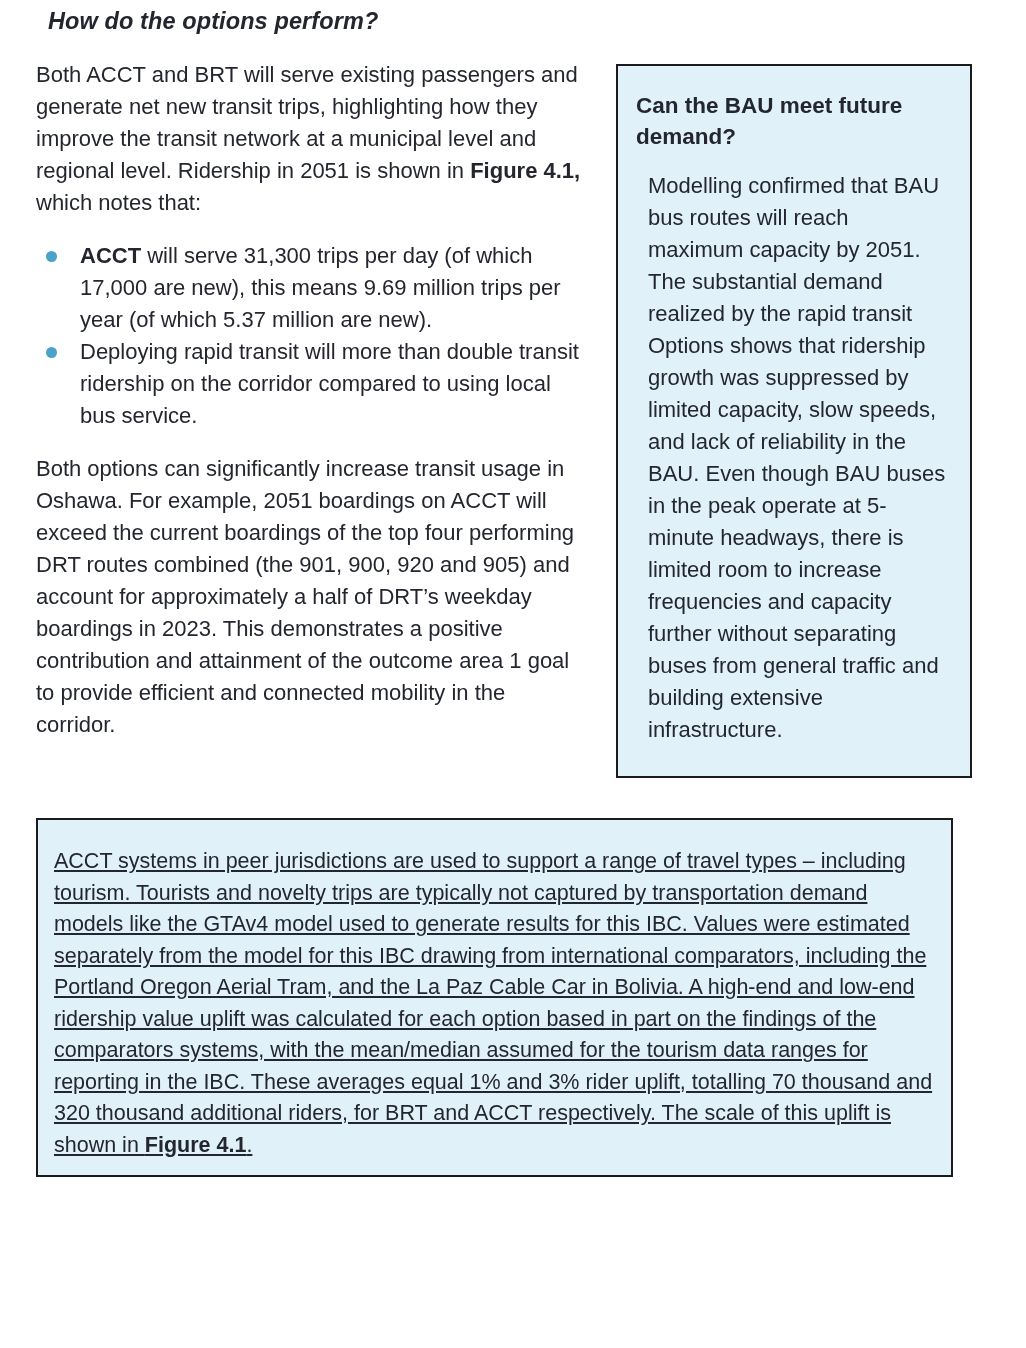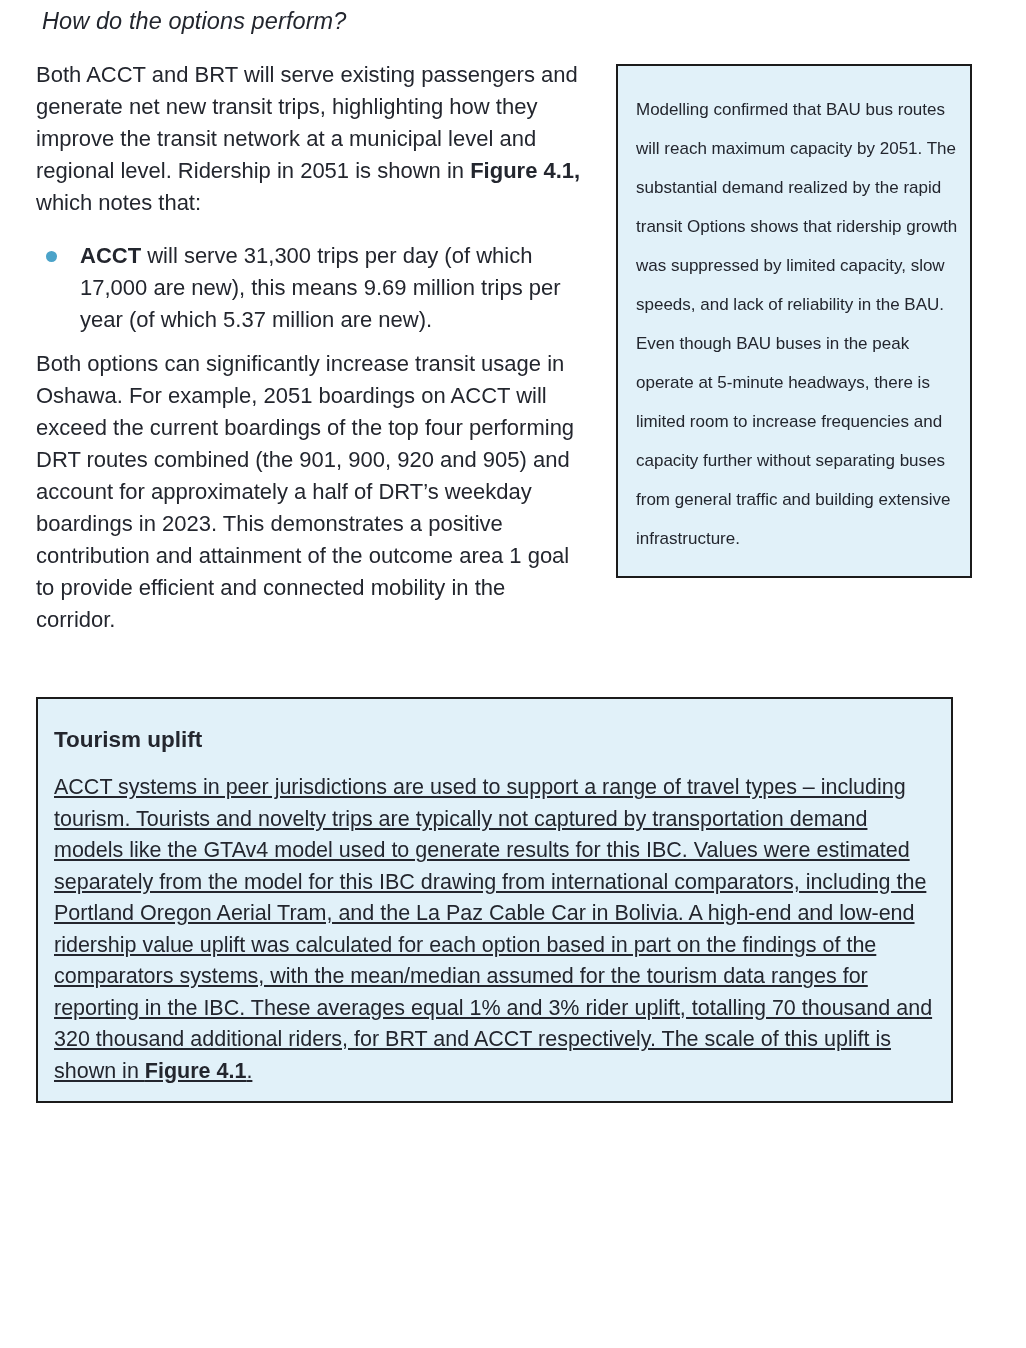--- a/index.html
+++ b/index.html
@@ -16,42 +16,42 @@
   }
   .page {
     box-sizing: border-box;
     width: 1026px;
     height: 1348px;
     padding: 8px 73px 0 36px;
   }
   .page-title {
     font-size: 23.5px;
     font-style: italic;
-    font-weight: 400;
-    margin: 0 0 24px 6px;
+    font-weight: 700;
+    margin: 0 0 24px 12px;
     letter-spacing: 0.1px;
   }
   .columns {
     display: flex;
     justify-content: space-between;
     align-items: flex-start;
     gap: 32px;
   }
   .left-col {
     width: 548px;
     flex: none;
   }
   .left-col p {
     font-size: 22px;
     line-height: 32px;
     margin: 0 0 21px 0;
   }
   .bullet-list {
     list-style: none;
-    margin: 0 0 12px 0;
+    margin: 0 0 21px 0;
     padding: 0 0 0 44px;
   }
   .bullet-list li {
     position: relative;
     font-size: 22px;
     line-height: 32px;
     margin: 0;
   }
   .bullet-list li::before {
     content: "";
@@ -74,23 +74,23 @@
     margin-top: 5px;
     padding: 24px 12px 18px 18px;
   }
   .bau-box h2 {
     font-size: 22.5px;
     font-weight: 700;
     line-height: 31px;
     margin: 0 0 18px 0;
   }
   .bau-box p {
-    font-size: 17px;
-    line-height: 39px;
-    margin: 0;
+    font-size: 22px;
+    line-height: 32px;
+    margin: 12px;
   }
   .tourism-box {
     width: 917px;
     margin-top: 40px;
     padding: 26px 14px 14px 16px;
   }
   .tourism-box h2 {
     font-size: 22.5px;
     font-weight: 700;
     line-height: 30px;
@@ -111,29 +111,30 @@
 
   <h1 class="page-title">How do the options perform?</h1>
 
   <div class="columns">
 
     <div class="left-col">
       <p><span>Both ACCT and BRT will serve existing passengers and generate net new transit trips, highlighting how they improve the transit network at a municipal level and regional level. Ridership in 2051 is shown in </span><b>Figure 4.1,</b><span> which notes that:</span></p>
 
       <ul class="bullet-list">
         <li><b>ACCT</b><span> will serve 31,300 trips per day (of which 17,000 are new), this means 9.69 million trips per year (of which 5.37 million are new).</span></li>
+        <li><span>Deploying rapid transit will more than double transit ridership on the corridor compared to using local bus service.</span></li>
       </ul>
 
       <p>Both options can significantly increase transit usage in Oshawa. For example, 2051 boardings on ACCT will exceed the current boardings of the top four performing DRT routes combined (the 901, 900, 920 and 905) and account for approximately a half of DRT’s weekday boardings in 2023. This demonstrates a positive contribution and attainment of the outcome area 1 goal to provide efficient and connected mobility in the corridor.</p>
     </div>
 
     <aside class="box bau-box">
+      <h2>Can the BAU meet future demand?</h2>
       <p>Modelling confirmed that BAU bus routes will reach maximum capacity by 2051. The substantial demand realized by the rapid transit Options shows that ridership growth was suppressed by limited capacity, slow speeds, and lack of reliability in the BAU. Even though BAU buses in the peak operate at 5-minute headways, there is limited room to increase frequencies and capacity further without separating buses from general traffic and building extensive infrastructure.</p>
     </aside>
 
   </div>
 
   <section class="box tourism-box">
-    <h2>Tourism uplift</h2>
     <p><span>ACCT systems in peer jurisdictions are used to support a range of travel types – including tourism. Tourists and novelty trips are typically not captured by transportation demand models like the GTAv4 model used to generate results for this IBC. Values were estimated separately from the model for this IBC drawing from international comparators, including the Portland Oregon Aerial Tram, and the La Paz Cable Car in Bolivia. A high-end and low-end ridership value uplift was calculated for each option based in part on the findings of the comparators systems, with the mean/median assumed for the tourism data ranges for reporting in the IBC. These averages equal 1% and 3% rider uplift, totalling 70 thousand and 320 thousand additional riders, for BRT and ACCT respectively. The scale of this uplift is shown in </span><b>Figure 4.1</b><span>.</span></p>
   </section>
 
 </div>
 
 </body></html>

